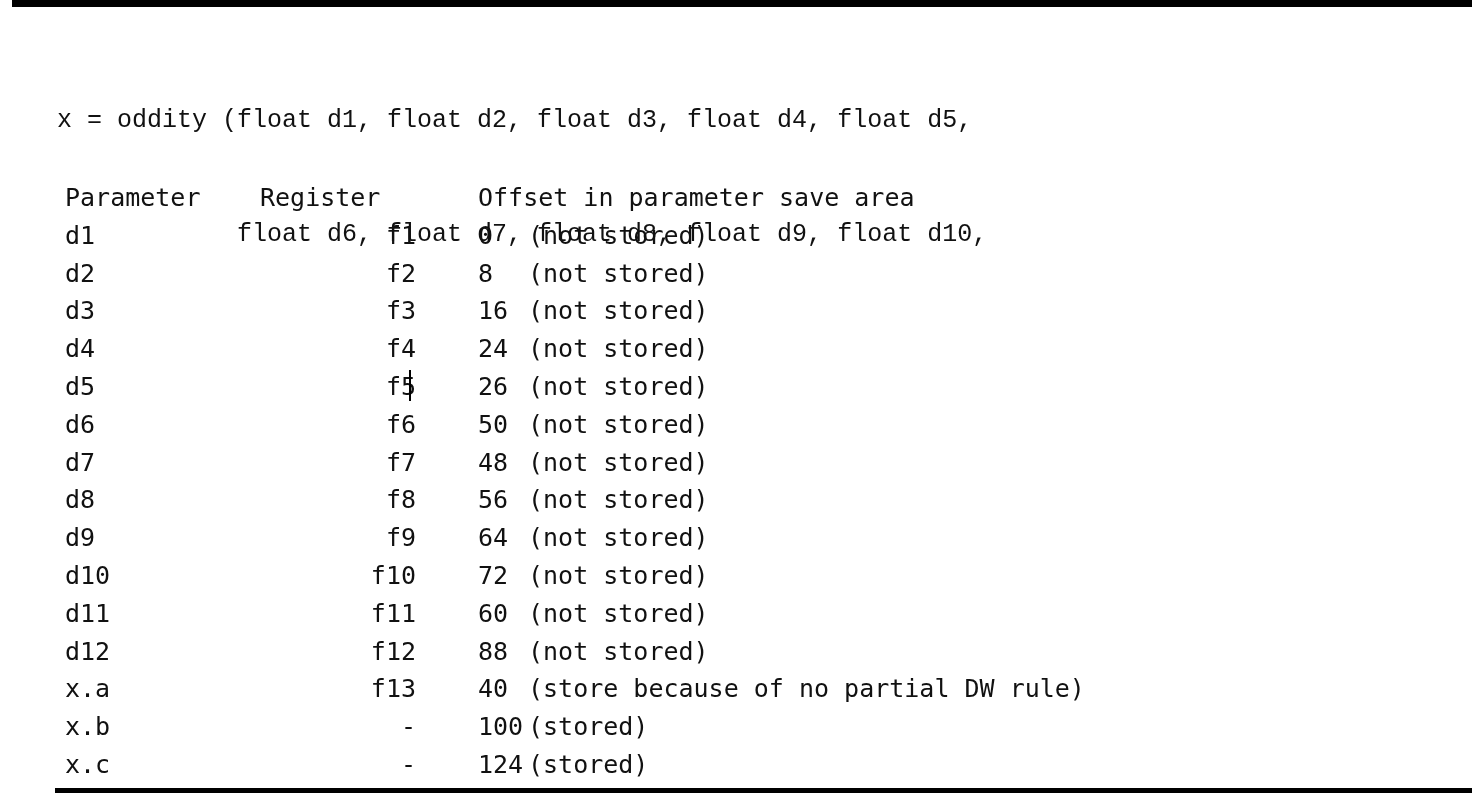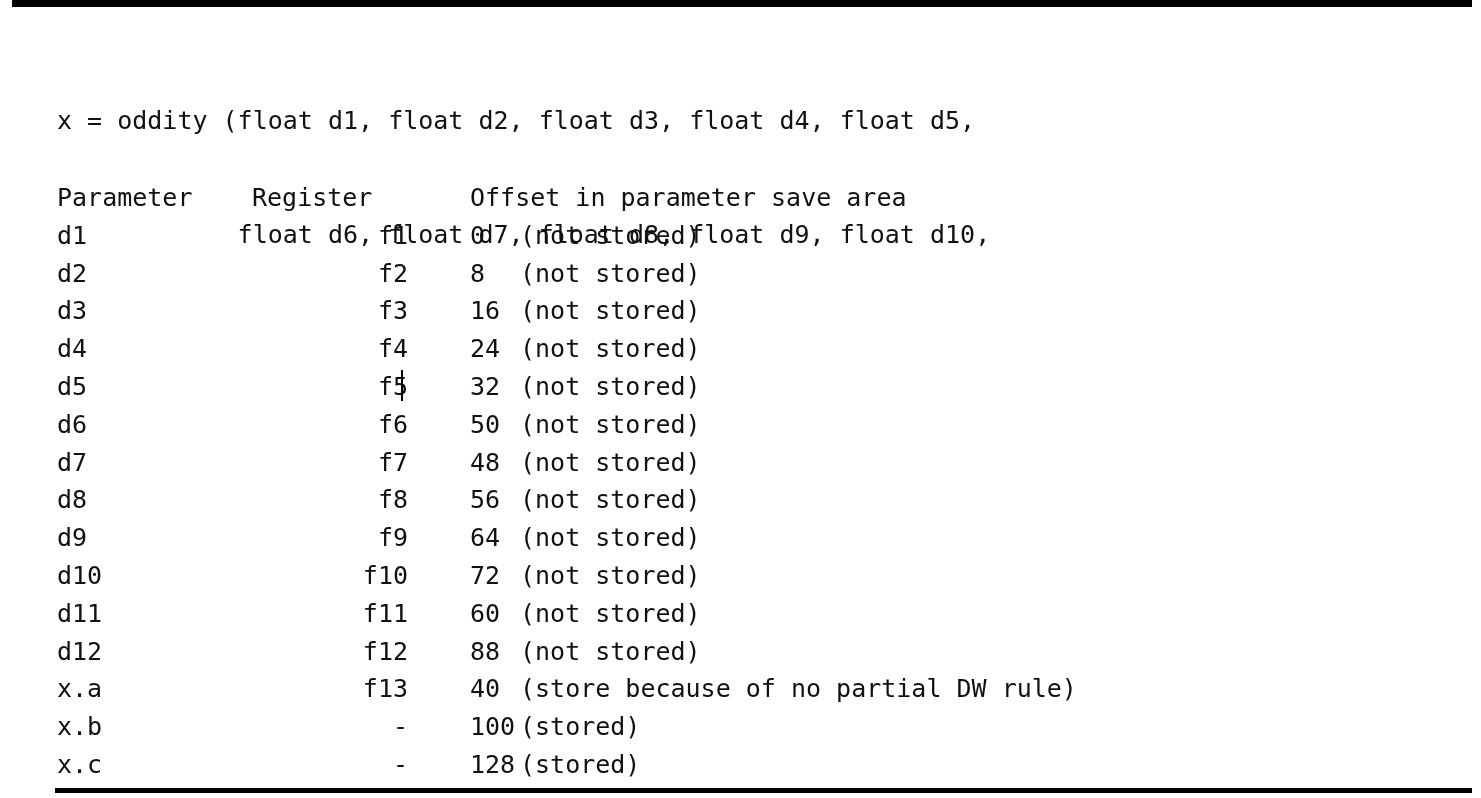--- a/index.html
+++ b/index.html
@@ -46,40 +46,42 @@
   
   .signature {
     position: absolute;
     left: 57px;
     top: 26px;
     font-size: 25px;
     line-height: 38px;
     color: #111111;
     white-space: pre;
     letter-spacing: 0px;
+    font-family: Liberation Mono, monospace;
   }
   .sig-line {
     white-space: pre;
     display: block;
     height: 38px;
   }
 
   
   .table {
     position: absolute;
     left: 0px;
     top: 179px;
     font-size: 25px;
     line-height: 37.8px;
     color: #111111;
   }
   .row {
     position: relative;
     height: 37.8px;
     white-space: pre;
+    margin-left: 8px;
   }
   .col {
     position: absolute;
     top: 0;
     white-space: pre;
     display: block;
   }
   .col-param {
     left: 57px;
   }
@@ -162,21 +164,21 @@
         <span class="col col-param">d4</span>
         <span class="col col-reg">f4</span>
         <span class="col col-off">24</span>
         <span class="col col-note">(not stored)</span>
       </div>
 
       <div class="row">
         <span class="col col-param">d5</span>
         <span class="col col-reg">f5</span>
         <span class="caret"></span>
-        <span class="col col-off">32</span>
+        <span class="col col-off">26</span>
         <span class="col col-note">(not stored)</span>
       </div>
 
       <div class="row">
         <span class="col col-param">d6</span>
         <span class="col col-reg">f6</span>
         <span class="col col-off">50</span>
         <span class="col col-note">(not stored)</span>
       </div>
 
@@ -232,21 +234,21 @@
       <div class="row">
         <span class="col col-param">x.b</span>
         <span class="col col-reg">-</span>
         <span class="col col-off">100</span>
         <span class="col col-note">(stored)</span>
       </div>
 
       <div class="row">
         <span class="col col-param">x.c</span>
         <span class="col col-reg">-</span>
-        <span class="col col-off">128</span>
+        <span class="col col-off">124</span>
         <span class="col col-note">(stored)</span>
       </div>
 
     </div>
   </div>
 
   <div class="rule-bottom"></div>
 </div>
 
 </body></html>

